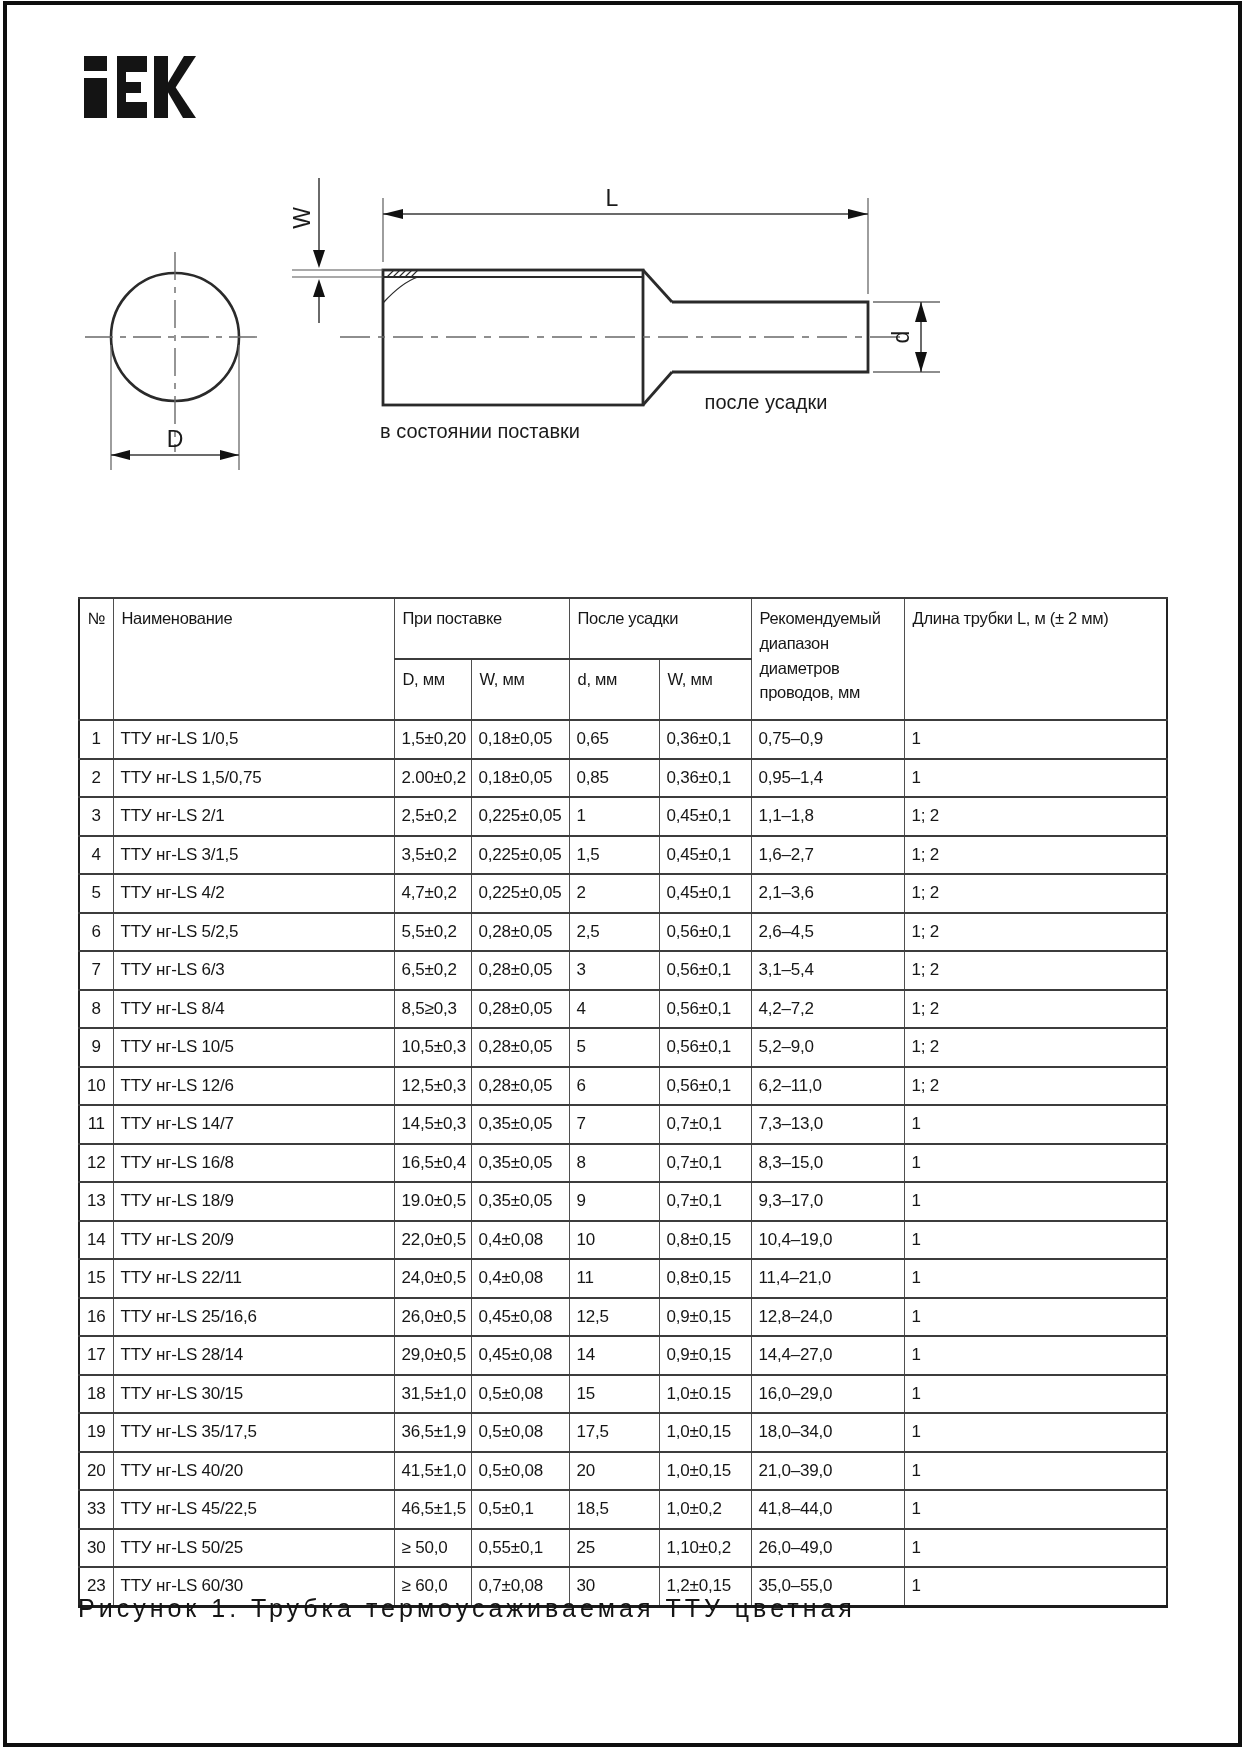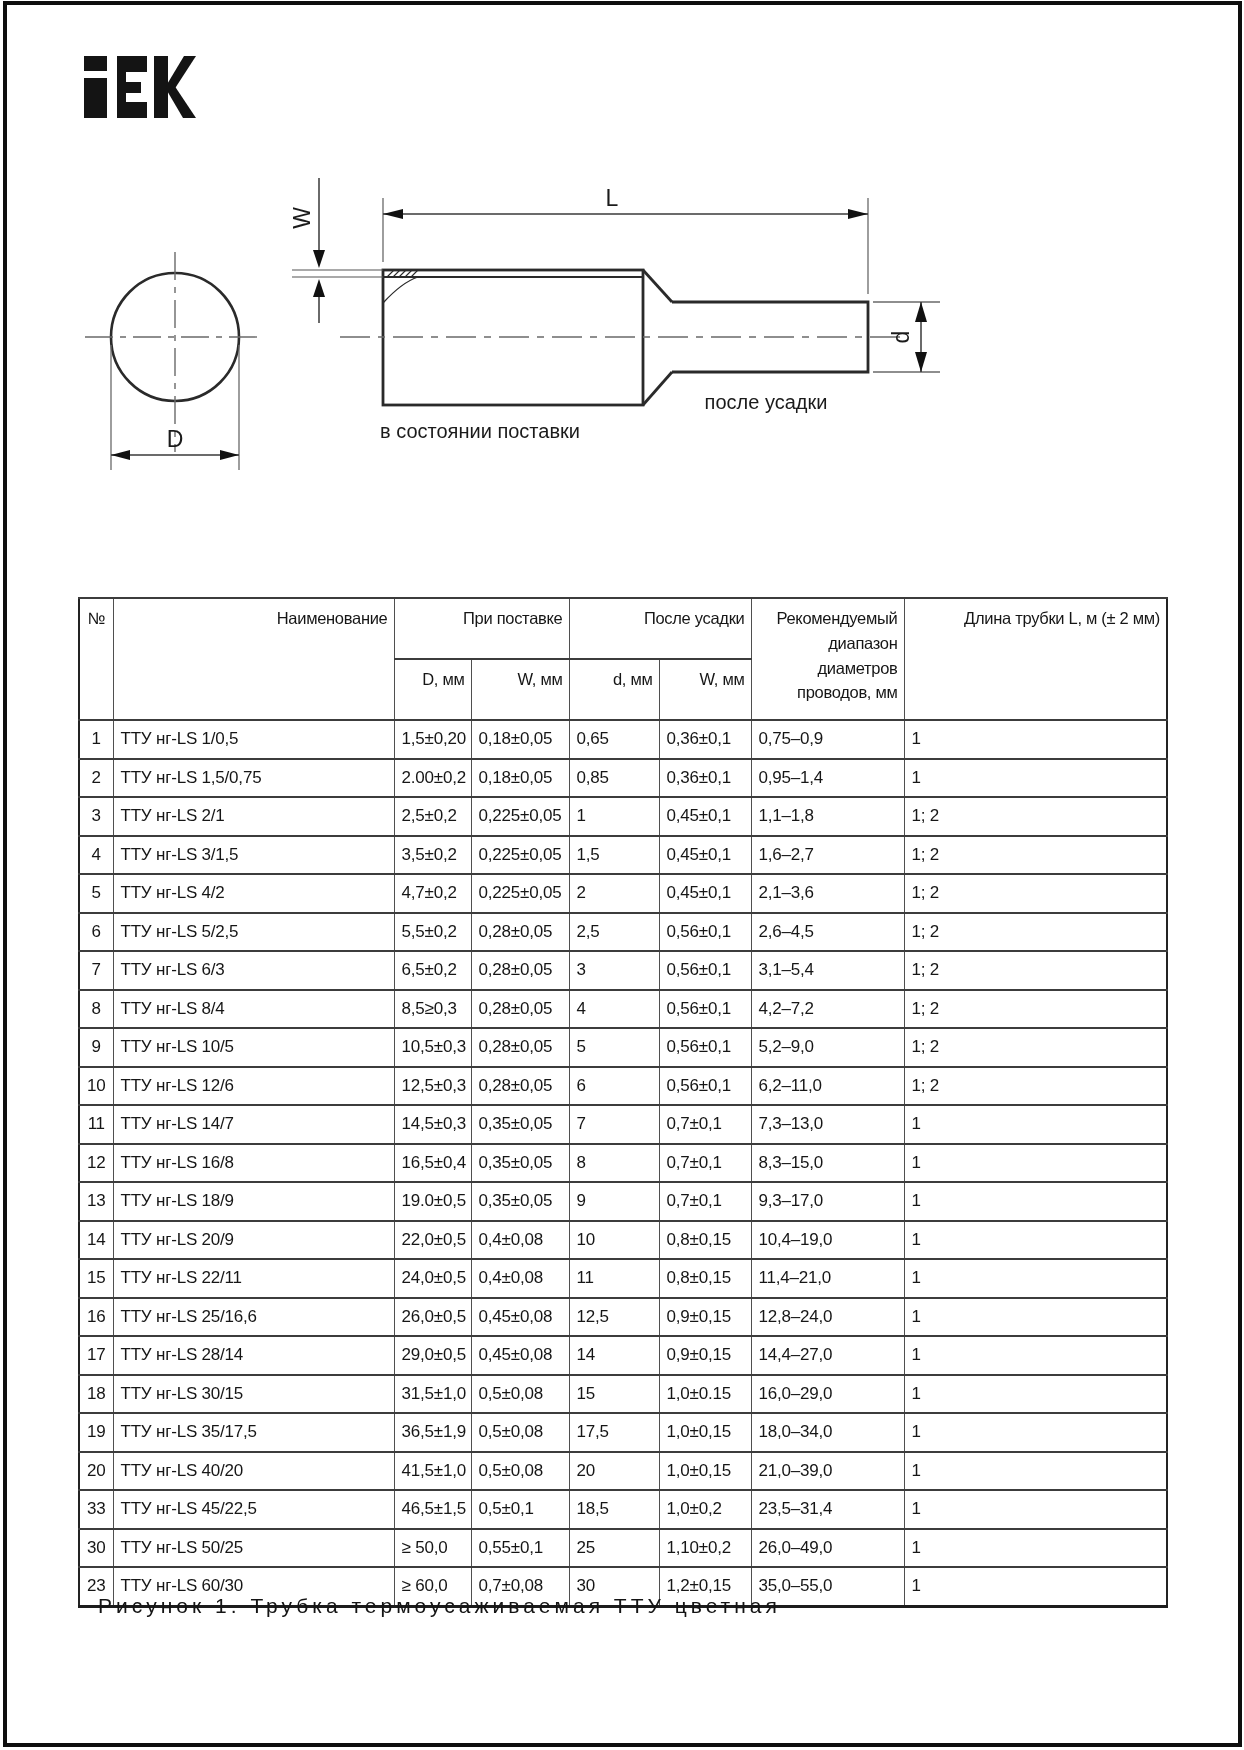--- a/index.html
+++ b/index.html
@@ -22,35 +22,35 @@
     position:absolute; left:78px; top:597px; width:1088px;
     border-collapse:collapse; table-layout:fixed;
     border:2.5px solid #232323; border-bottom:3.5px solid #1c1c1c;
   }
   table.spec th, table.spec td {
     border-left:1.2px solid #4f4f4f; border-right:1.2px solid #4f4f4f;
     border-top:2px solid #3c3c3c; border-bottom:2px solid #3c3c3c;
     font-weight:normal; color:#161616; overflow:hidden;
   }
   table.spec thead th {
-    text-align:right; vertical-align:top;
+    text-align:left; vertical-align:top;
     padding:7px 6px 4px 8px; font-size:16.5px; letter-spacing:-0.3px; line-height:1.5;
     height:48px;
   }
   table.spec thead tr:first-child th { border-bottom-width:2px; }
   table.spec thead th.c-num { text-align:center; padding-left:2px; padding-right:2px; }
   table.spec td {
     height:36.5px; vertical-align:middle; padding:0 5px 0 7px;
     font-size:17px; letter-spacing:-0.2px; white-space:nowrap;
   }
   table.spec td.c-num { text-align:center; padding-left:2px; padding-right:2px; }
 
   .caption {
     position:absolute; left:78px; top:1594px; width:1000px;
-    font-size:21px; letter-spacing:4px; color:#141414;margin-left:20px;
+    font-size:25px; letter-spacing:4px; color:#141414;
   }
 </style>
 </head>
 <body>
 
 <div class="page">
   <div class="frame"></div>
 
   <svg class="logo" viewBox="0 0 112 62" aria-hidden="true">
     <g fill="#141414">
@@ -340,21 +340,21 @@
           <td>21,0–39,0</td>
           <td>1</td>
         </tr>
         <tr>
           <td class="c-num">33</td>
           <td>ТТУ нг-LS 45/22,5</td>
           <td>46,5±1,5</td>
           <td>0,5±0,1</td>
           <td>18,5</td>
           <td>1,0±0,2</td>
-          <td>23,5–31,4</td>
+          <td>41,8–44,0</td>
           <td>1</td>
         </tr>
         <tr>
           <td class="c-num">30</td>
           <td>ТТУ нг-LS 50/25</td>
           <td>≥ 50,0</td>
           <td>0,55±0,1</td>
           <td>25</td>
           <td>1,10±0,2</td>
           <td>26,0–49,0</td>

